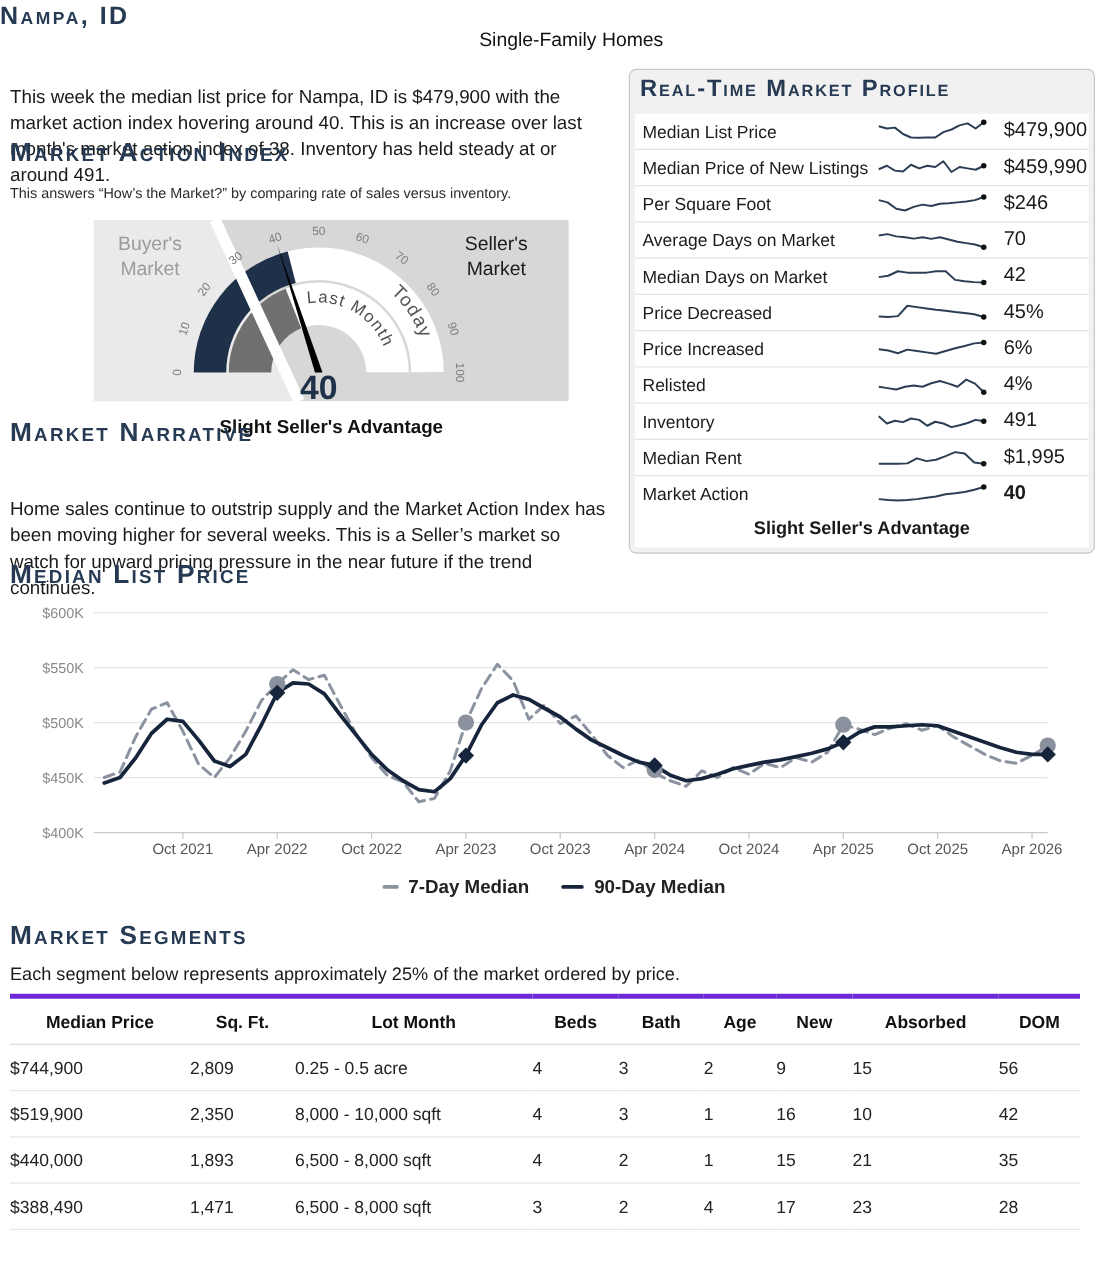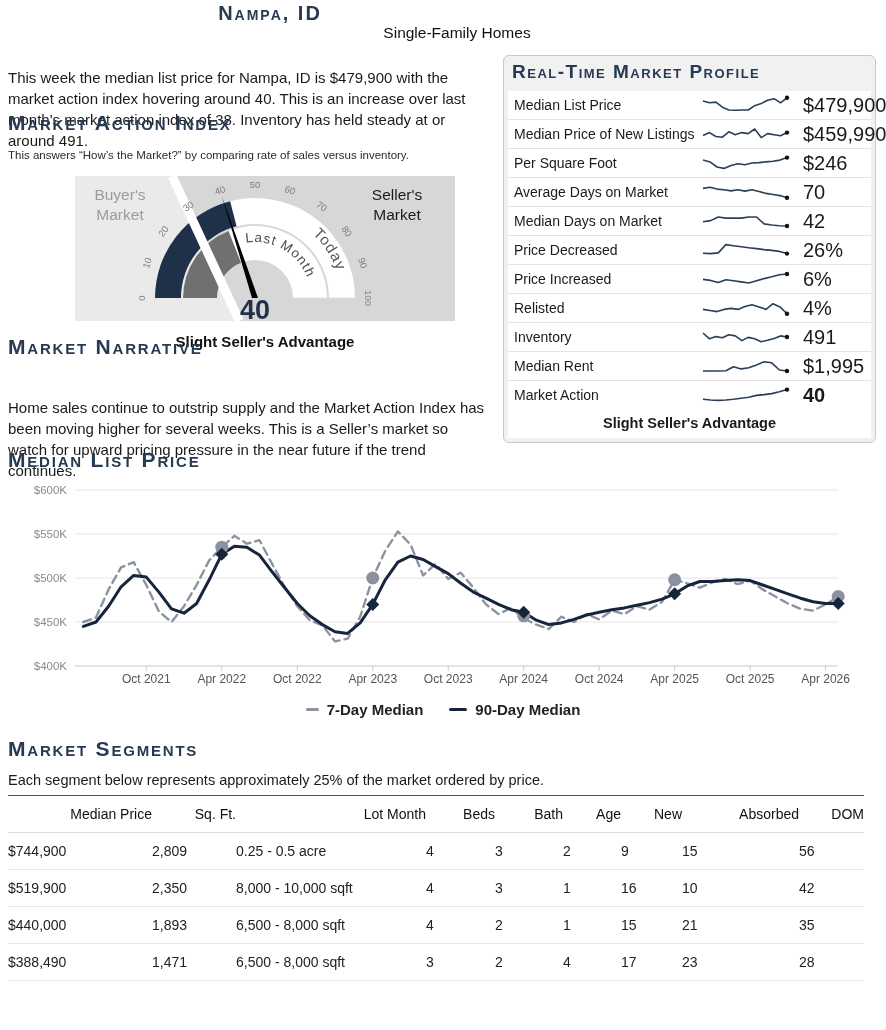--- a/index.html
+++ b/index.html
@@ -1,53 +1,53 @@
 <!DOCTYPE html>
 <html><head>
 <meta charset="utf-8">
 <style>
   html,body{margin:0;padding:0;}
   body{width:886px;height:1030px;position:relative;background:#fff;
        font-family:"Liberation Sans",sans-serif;color:#1a1a1a;overflow:hidden;}
   .sec-heading{font-variant:small-caps;letter-spacing:1.8px;color:#263a53;
        font-weight:700;font-size:21px;position:absolute;left:8px;}
-  #report-title{position:absolute;top:2px;left:0;width:462px;text-align:center;
-       font-variant:small-caps;letter-spacing:2px;color:#263a53;font-weight:700;font-size:20px;margin-left:39px;}
+  #report-title{position:absolute;top:2px;left:0;width:462px;
+       font-variant:small-caps;letter-spacing:2px;color:#263a53;font-weight:700;font-size:20px;}
   #report-subtitle{position:absolute;top:24px;left:14px;width:886px;text-align:center;
        font-size:15.5px;color:#111;}
   #intro-text{position:absolute;top:52px;left:8px;width:472px;font-size:15px;line-height:21px;}
   #mai-heading{top:111px;}
   #mai-desc{position:absolute;top:149px;left:8px;font-size:11.5px;color:#2a2a2a;}
   #gauge-wrap{position:absolute;top:176px;left:75px;width:380px;height:145px;}
   #gauge-caption{position:absolute;top:333px;left:75px;width:380px;text-align:center;
        font-weight:700;font-size:15px;color:#111;}
   #narrative-heading{top:335px;}
   #narrative-text{position:absolute;top:382px;left:8px;width:478px;font-size:15px;line-height:21px;}
   #profile-panel{position:absolute;top:55px;left:503px;width:373px;box-sizing:border-box;
        border:1px solid #c8c8c8;border-radius:6px;background:#f1f1f1;padding:4px;}
   .panel-title{font-variant:small-caps;letter-spacing:1.5px;color:#263a53;font-weight:700;
        font-size:19px;padding:1px 4px 8px;}
   .panel-body{background:#fff;}
   .p-row{display:flex;align-items:center;height:28px;padding:0 4px 0 6px;}
   .p-row + .p-row{border-top:1px solid #e4e4e4;}
   .p-label{flex:1;font-size:14px;color:#1a1a1a;}
   .p-spark{width:92px;height:24px;flex:0 0 92px;}
-  .p-value{width:76px;padding-left:12px;font-size:20px;box-sizing:border-box;}
+  .p-value{width:76px;padding-left:12px;font-size:16px;box-sizing:border-box;}
   .p-footer{text-align:center;font-weight:700;font-size:14.5px;padding:6px 0 7px;background:#fff;}
   #mlp-heading{top:448px;}
   #chart-wrap{position:absolute;top:477px;left:5px;width:876px;height:215px;}
   #chart-legend{position:absolute;top:701px;left:0;width:886px;display:flex;
        justify-content:center;align-items:flex-end;gap:26px;font-weight:700;font-size:15px;color:#222;}
   .legend-item{display:flex;align-items:center;gap:8px;}
   .legend-swatch{display:inline-block;height:3px;border-radius:2px;}
   #segments-heading{top:737px;}
   #segments-desc{position:absolute;top:772px;left:8px;font-size:14.5px;}
   #segments-table{position:absolute;top:795px;left:8px;width:856px;border-collapse:collapse;}
-  #segments-table th{font-weight:400;font-size:14px;text-align:right;padding:10px 0;
-       border-top:1px solid #6d28d9;border-bottom:1px solid #dcdcdc;color:#111;}
+  #segments-table th{font-weight:700;font-size:14px;text-align:center;padding:10px 0;
+       border-top:4px solid #6d28d9;border-bottom:1px solid #dcdcdc;color:#111;}
   #segments-table td{font-size:14px;padding:10px 0;border-bottom:1px solid #e8e8e8;color:#222;}
 </style>
 </head>
 <body>
 
 <div id="report-title">Nampa, ID</div>
 <div id="report-subtitle">Single-Family Homes</div>
 <p id="intro-text">This week the median list price for Nampa, ID is $479,900 with the market action index hovering around 40. This is an increase over last month's market action index of 38. Inventory has held steady at or around 491.</p>
 
 <div id="mai-heading" class="sec-heading">Market Action Index</div>
@@ -134,21 +134,21 @@
           <circle cx="88.0" cy="17.0" r="2.2" fill="#111"></circle>
         </svg>
         <div class="p-value">42</div>
       </div>
       <div class="p-row">
         <div class="p-label">Price Decreased</div>
         <svg class="p-spark" viewBox="0 0 92 24">
           <polyline points="4.0,15.2 11.6,15.6 19.3,14.9 26.9,6.6 34.5,7.7 42.2,8.8 49.8,9.8 57.5,10.6 65.1,11.6 72.7,12.4 80.4,13.4 88.0,15.6" fill="none" stroke="#2c3e54" stroke-width="1.6" stroke-linejoin="round"></polyline>
           <circle cx="88.0" cy="15.6" r="2.2" fill="#111"></circle>
         </svg>
-        <div class="p-value">26%</div>
+        <div class="p-value">45%</div>
       </div>
       <div class="p-row">
         <div class="p-label">Price Increased</div>
         <svg class="p-spark" viewBox="0 0 92 24">
           <polyline points="4.0,12.4 11.6,13.4 19.3,15.6 26.9,12.7 34.5,13.8 42.2,14.9 49.8,16.0 57.5,13.8 65.1,11.6 72.7,9.8 80.4,7.7 88.0,7.0" fill="none" stroke="#2c3e54" stroke-width="1.6" stroke-linejoin="round"></polyline>
           <circle cx="88.0" cy="7.0" r="2.2" fill="#111"></circle>
         </svg>
         <div class="p-value">6%</div>
       </div>
       <div class="p-row">

